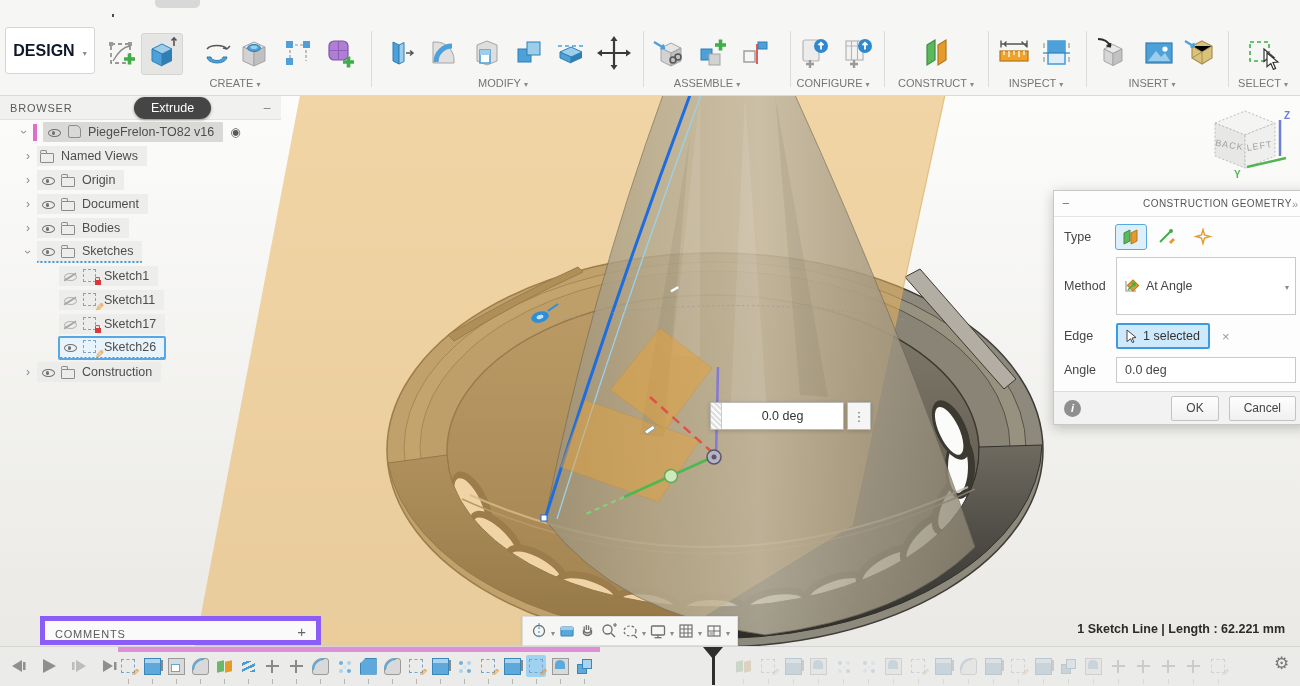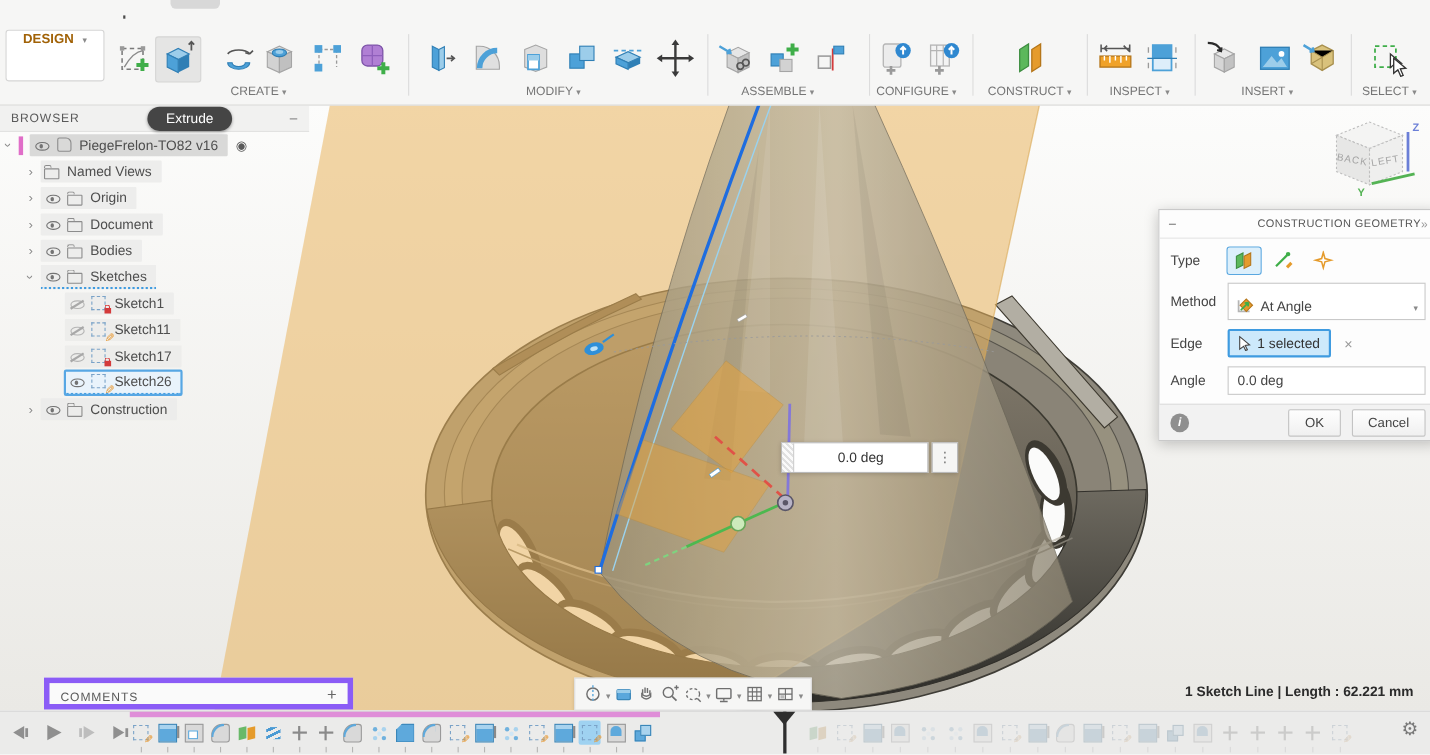--- a/index.html
+++ b/index.html
@@ -4,21 +4,21 @@
 <style>
   html,body{margin:0;padding:0;background:#fff;}
   #stage{position:relative;width:1300px;height:686px;overflow:hidden;
          font-family:"Liberation Sans",sans-serif;color:#444;user-select:none;}
 
   
   #topbar{position:absolute;left:0;top:0;width:1300px;height:95px;background:#f6f6f5;
           border-bottom:1px solid #d9d9d8;z-index:10;}
   #top-pill{position:absolute;left:155px;top:0;width:45px;height:8px;background:#d8d8d8;border-radius:0 0 5px 5px;}
   #design-btn{position:absolute;left:5px;top:27px;width:88px;height:45px;background:#fff;border:1px solid #d5d5d5;
-          border-radius:3px;display:flex;align-items:flex-start;justify-content:center;gap:5px;font-size:12px;color:#a16207;font-weight:700;}
+          border-radius:3px;display:flex;align-items:center;justify-content:center;gap:5px;font-size:16px;color:#0f172a;font-weight:700;}
   .chev::after{content:"▾";font-family:"DejaVu Sans",sans-serif;font-size:8px;color:#8a8a8a;margin-left:3px;}
   #tabs{position:absolute;left:112px;top:8px;display:flex;gap:44px;font-size:12px;color:#4f4f4f;}
   .tab{padding:2px 1px 4px 1px;cursor:default;white-space:nowrap;letter-spacing:.2px;}
   .tab.active{color:#262626;border-bottom:3px solid #4a4a4a;}
   .glabel{position:absolute;top:77px;transform:translateX(-50%);font-size:11px;color:#757575;white-space:nowrap;}
   .sep{position:absolute;top:31px;width:1px;height:56px;background:#dcdcdc;}
   .rico{position:absolute;top:33px;transform:translateX(-50%);width:40px;height:40px;display:flex;align-items:center;justify-content:center;border-radius:3px;}
   .rico.active{background:#e5e5e4;border:1px solid #d5d5d4;}
   #cursor-top{position:absolute;left:1266px;top:52px;z-index:12;}
 
@@ -27,21 +27,21 @@
   #viewcube{position:absolute;left:1200px;top:98px;z-index:3;}
   .vc-label{font-size:9px;fill:#a3a3a3;letter-spacing:1px;}
 
   
   #browser{position:absolute;left:0;top:96px;width:281px;z-index:5;font-size:12.5px;color:#4e4e4e;}
   #browser-head{height:23px;background:rgba(240,240,239,.92);display:flex;align-items:center;padding:0 10px;
      border-bottom:1px solid #e2e2e1;}
   #browser-title{font-size:11px;letter-spacing:.8px;color:#5a5a5a;flex:1;}
   #browser-min{color:#8a8a8a;font-size:14px;cursor:default;}
   .b-row{display:flex;align-items:center;height:24px;padding-left:22px;gap:3px;}
-  .b-row.root{padding-left:2px;}
+  .b-row.root{padding-left:18px;}
   .b-row.child{padding-left:44px;}
   .chip{display:flex;align-items:center;gap:5px;background:rgba(235,235,234,.92);padding:2px 9px 2px 3px;border-radius:1px;}
   .root .chip{background:rgba(215,215,214,.95);}
   .selected .chip{background:#e9f3fb;outline:2px solid #57a7e4;outline-offset:-1px;}
   .scribble .chip{border-bottom:2px dotted #3f9be0;}
   .lbl{white-space:nowrap;}
   .exp{width:12px;text-align:center;color:#8a8a8a;font-size:12px;flex:none;}
   .exp::before{content:"›";display:inline-block;}
   .exp-v::before{transform:rotate(90deg);}
   .exp-none{visibility:hidden;}
@@ -69,21 +69,21 @@
   #dialog{position:absolute;left:1053px;top:190px;width:252px;background:#fdfdfd;border:1px solid #c9c9c9;
      box-shadow:0 3px 12px rgba(0,0,0,.22);z-index:7;font-size:12.5px;color:#454545;}
   #dlg-head{height:25px;display:flex;align-items:center;padding:0 8px;border-bottom:1px solid #e4e4e4;}
   #dlg-min{color:#777;margin-right:8px;font-size:13px;}
   #dlg-title{font-size:10px;letter-spacing:.4px;color:#555;flex:1;text-align:right;}
   #dlg-exp{color:#999;font-size:11px;}
   .dlg-row{display:flex;align-items:center;margin:8px 10px;}
   .dlg-label{width:52px;flex:none;}
   .typebox{width:30px;height:24px;display:flex;align-items:center;justify-content:center;margin-right:6px;border-radius:2px;}
   .typebox.sel{background:#dceffb;outline:1.5px solid #59a7e0;}
-  .dlg-select{flex:1;height:24px;border:1px solid #c9c9c9;background:#fff;display:flex;align-items:flex-end;gap:6px;padding:4px 6px;}
+  .dlg-select{flex:1;height:24px;border:1px solid #c9c9c9;background:#fff;display:flex;align-items:center;gap:6px;padding:16px 6px;}
   .dlg-select .grow{flex:1;}
   .dlg-input{flex:1;height:24px;border:1px solid #c9c9c9;background:#fff;display:flex;align-items:center;padding:0 8px;}
   .edge-chip{height:22px;background:#cde9fb;border:2px solid #3f9be0;border-radius:2px;display:flex;align-items:center;gap:5px;padding:0 8px;color:#333;}
   .edge-x{margin-left:12px;color:#999;font-size:13px;}
   #dlg-foot{height:32px;background:#f2f2f2;border-top:1px solid #ddd;display:flex;align-items:center;padding:0 10px;gap:10px;}
   #info-i{width:17px;height:17px;border-radius:50%;background:#8f8f8f;color:#fff;font-size:11px;font-weight:700;
      display:flex;align-items:center;justify-content:center;font-style:italic;}
   #dlg-foot .spacer{flex:1;}
   .dlg-btn{height:23px;padding:0 14px;border:1px solid #c3c3c3;border-radius:2px;background:linear-gradient(#fefefe,#f0f0f0);
      font-size:12px;color:#444;display:flex;align-items:center;}

